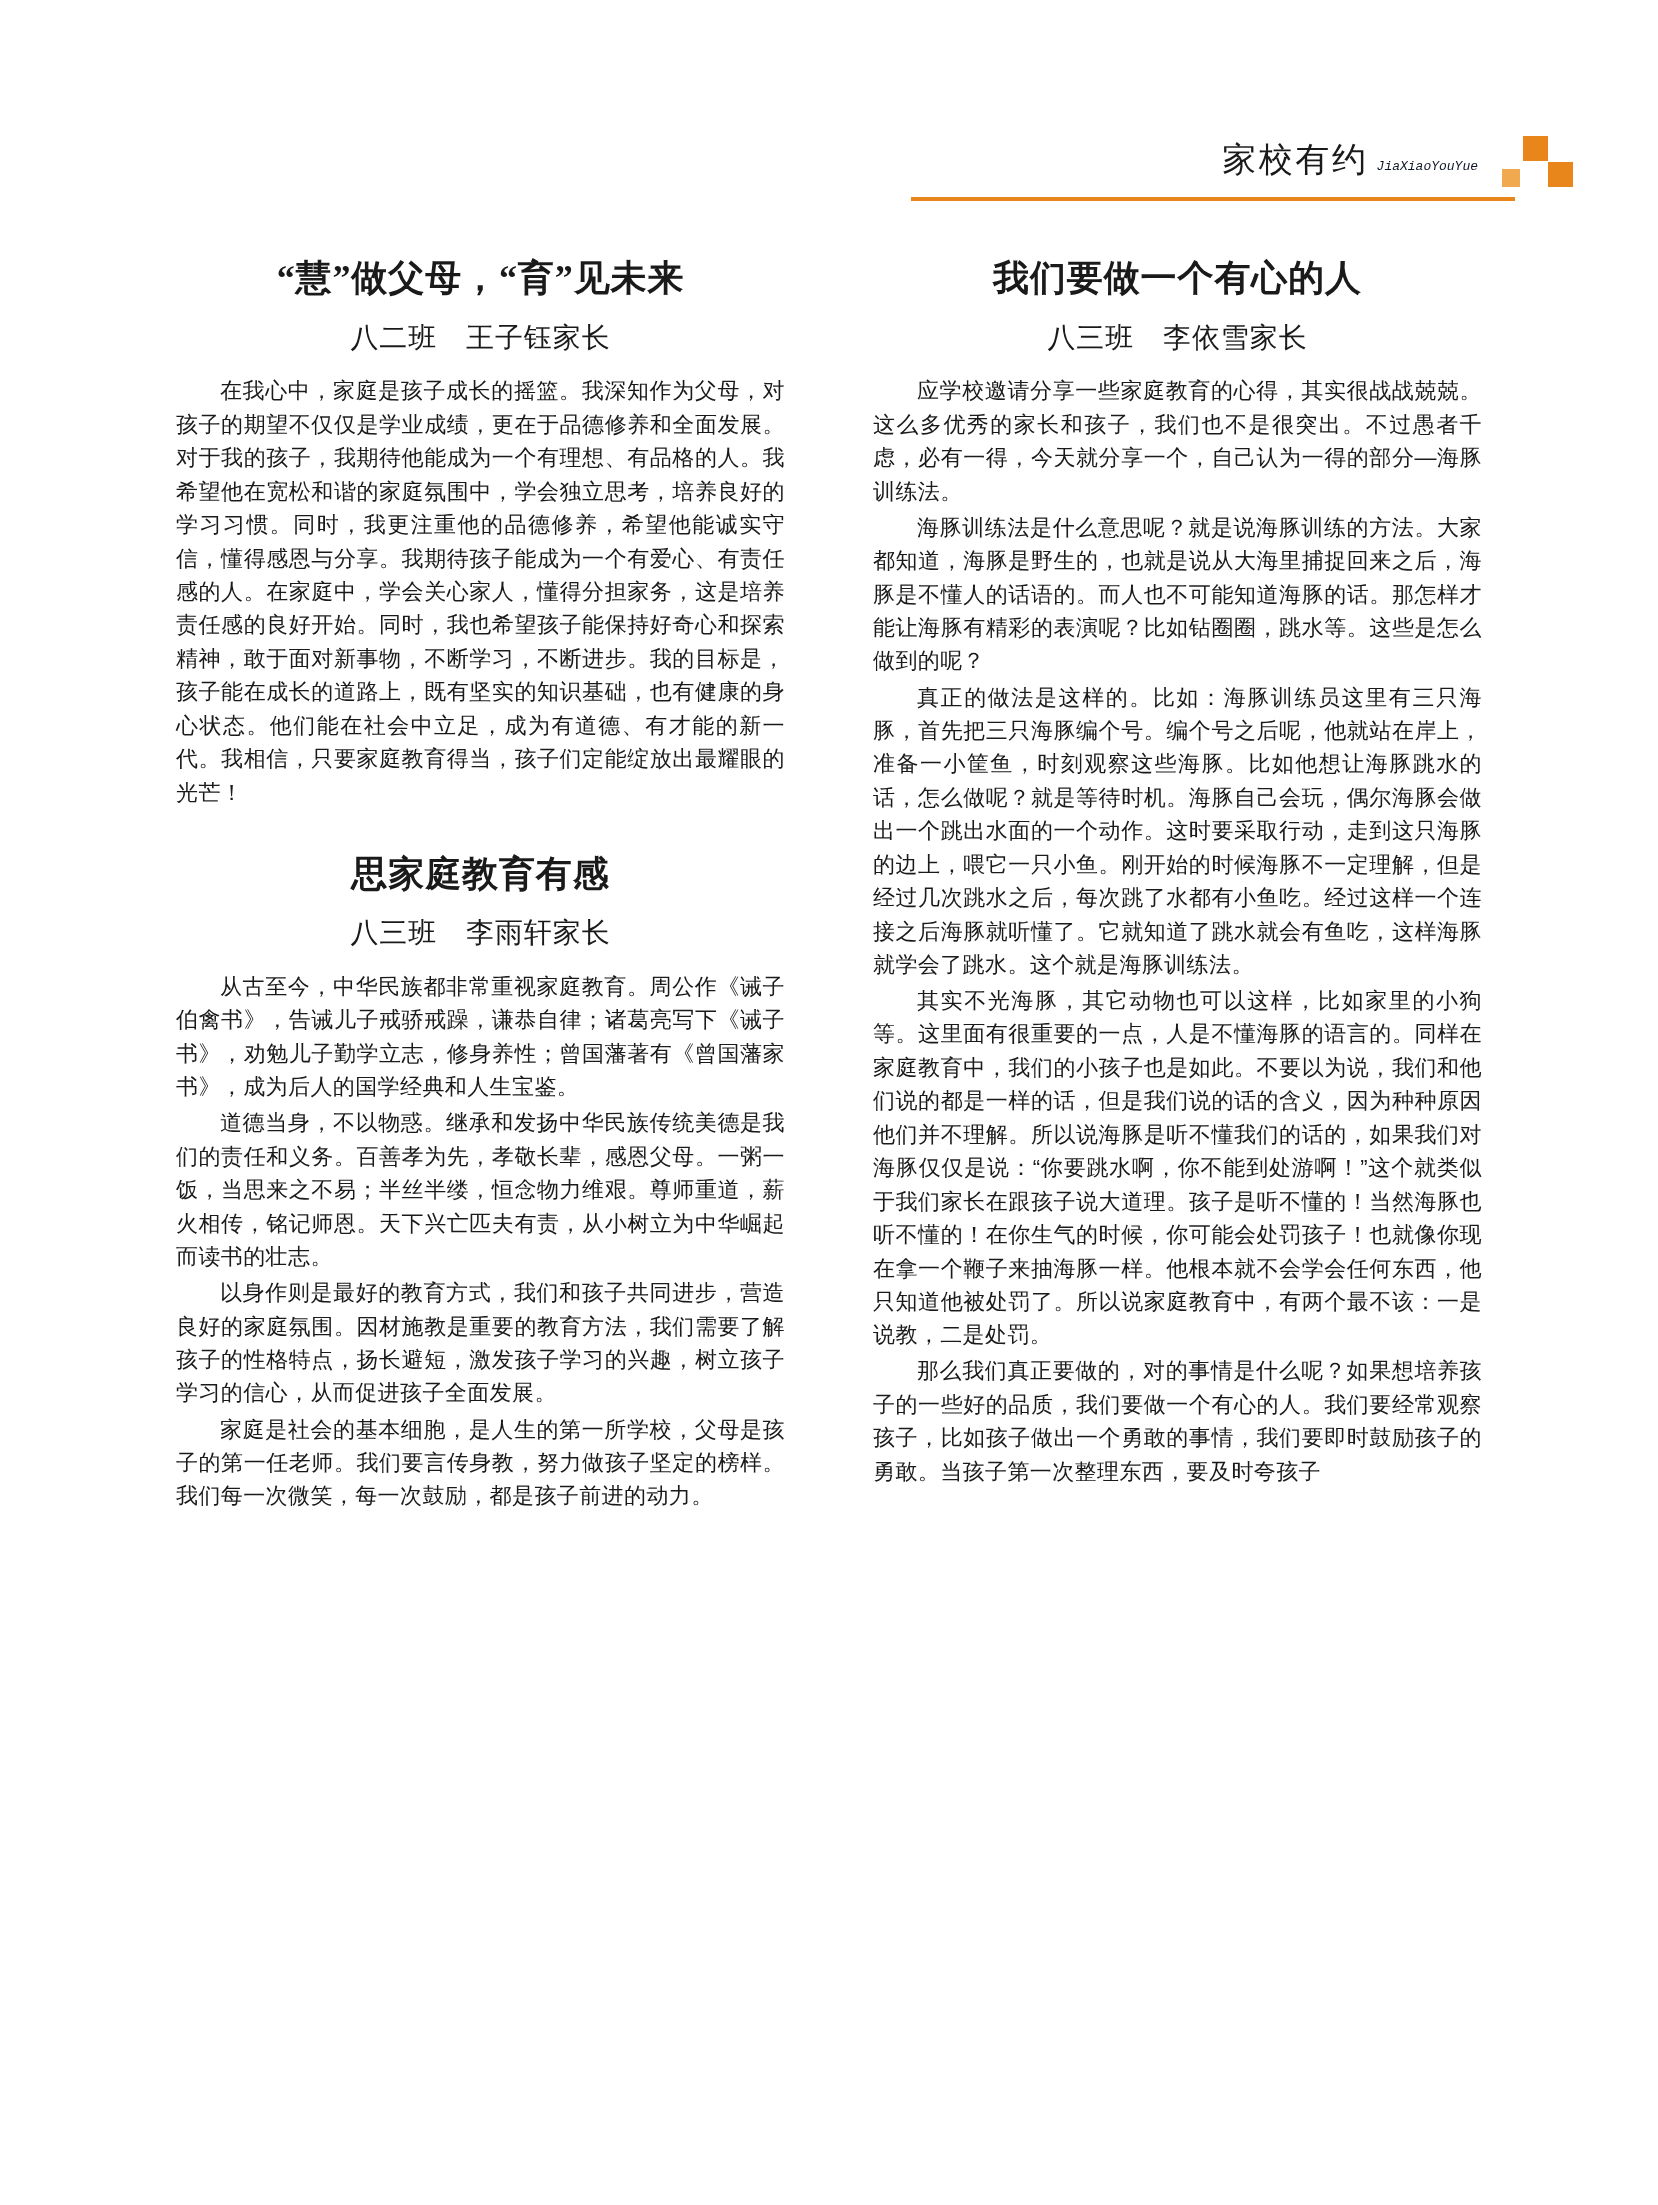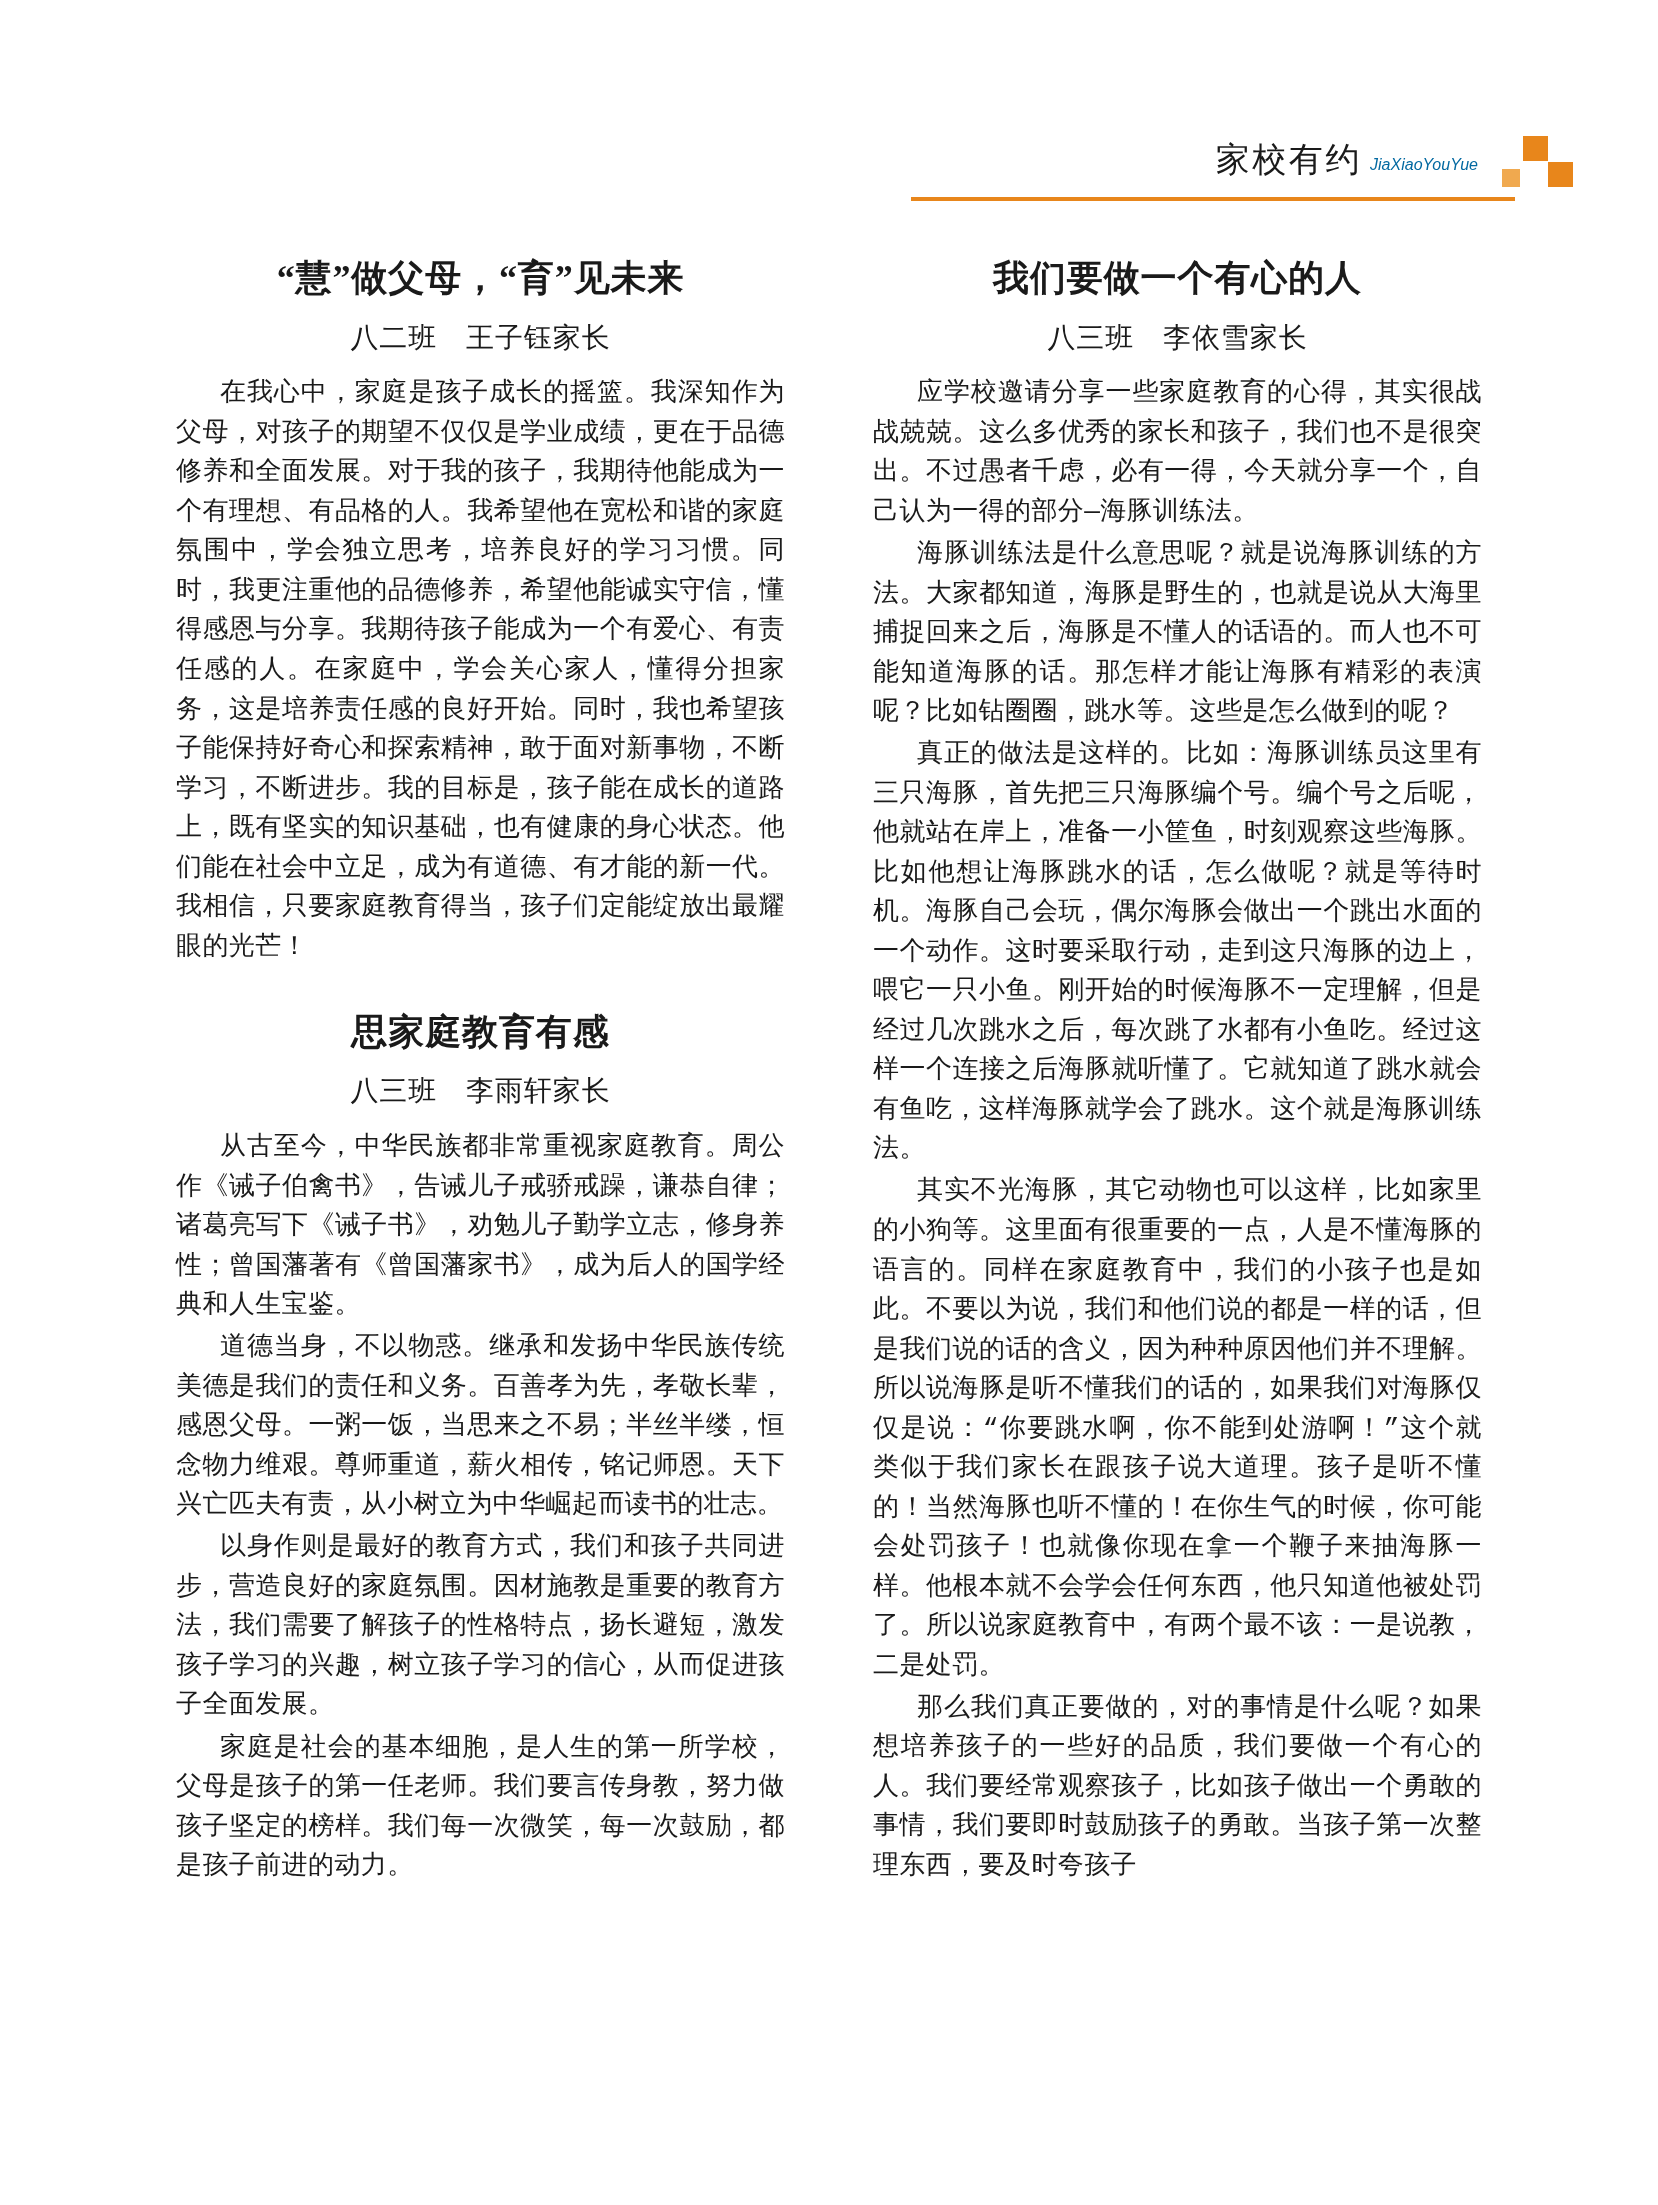--- a/index.html
+++ b/index.html
@@ -46,24 +46,24 @@
   }
   .header-title {
     font-family: "Liberation Sans", "DejaVu Sans", sans-serif;
     font-weight: normal;
     font-size: 34px;
     letter-spacing: 2.6px;
     color: #1a1a1a;
     line-height: 1;
   }
   .header-subtitle {
-    font-family: Liberation Sans, sans-serif;
+    font-family: Liberation Mono, monospace;
     font-style: italic;
-    font-size: 16px;
-    color: #0369a1;
+    font-size: 13px;
+    color: #0f172a;
     line-height: 1;
     padding-bottom: 2.6px;
   }
   .header-squares {
     position: absolute;
     right: 0;
     top: 4.4px;
     width: 75px;
     height: 62px;
   }
@@ -98,22 +98,22 @@
     line-height: 1.15;
   }
   .article-byline {
     font-family: "Liberation Serif", "DejaVu Serif", serif;
     font-size: 28px;
     text-align: center;
     margin: 0 0 17.6px 0;
     letter-spacing: 0.9px;
   }
   .para {
-    font-family: Liberation Mono, monospace;
-    font-size: 26px;
+    font-family: Liberation Sans, sans-serif;
+    font-size: 22px;
     line-height: 1.52;
     text-align: justify;
     text-justify: inter-ideograph;
     text-indent: 44px;
     margin: 0 0 2.6px 0;
     letter-spacing: 0.4px;
   }
   .spacer-lg { height: 42px; }
 </style>
 </head>

